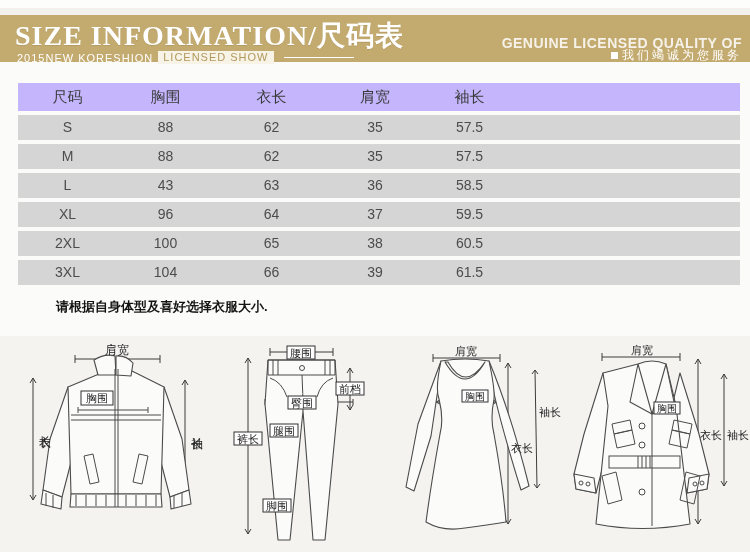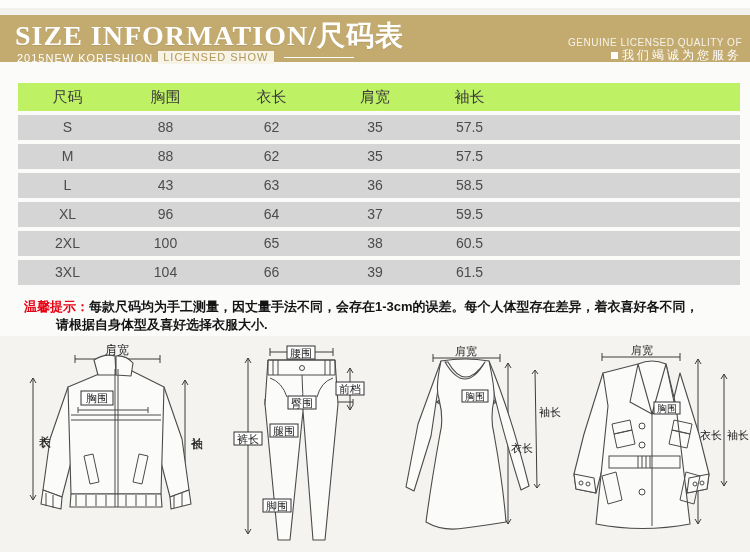--- a/index.html
+++ b/index.html
@@ -13,29 +13,29 @@
   
   .band { position:absolute; left:0; top:15px; width:750px; height:47px; background:#c3aa6e; }
   .band .title { position:absolute; left:15px; top:7px; font-family:"Liberation Serif", serif;
                  font-weight:bold; font-size:28px; line-height:28px; color:#ffffff; letter-spacing:1px;
                  white-space:nowrap; text-shadow:0 1px 0 rgba(0,0,0,0.08); }
   .band .subrow { position:absolute; left:17px; top:36px; display:flex; align-items:center; gap:5px;
                   color:#ffffff; font-size:11px; letter-spacing:1px; white-space:nowrap; }
   .band .badge { background:#f7f3e6; color:#b2985a; padding:0 5px; line-height:13px; font-size:11px; }
   .band .dash { display:inline-block; width:70px; height:1px; background:#ffffff; margin-left:5px; }
   .band .service { position:absolute; right:8px; top:23px; text-align:right; color:#ffffff; }
-  .band .service .en { font-size:10px; letter-spacing:0.5px; opacity:0.85; line-height:10px; }
+  .band .service .en { font-size:14px; letter-spacing:0.5px; opacity:0.85; line-height:10px;font-weight:bold; }
   .band .service .cn { font-size:12px; letter-spacing:3px; line-height:15px; display:flex;
                        align-items:center; justify-content:flex-end; gap:4px; }
   .band .service .sq { display:inline-block; width:7px; height:7px; background:#ffffff; }
 
   
   .tablewrap { position:absolute; left:18px; top:83px; width:722px; }
   .trow { display:grid; grid-template-columns:99px 97px 115px 92px 97px 1fr; text-align:center; }
-  .trow.head { background:#bef264; height:28px; line-height:28px; font-size:15px; color:#3c3c3c; }
+  .trow.head { background:#c4b5fd; height:28px; line-height:28px; font-size:15px; color:#3c3c3c; }
   .trow.data { background:#d5d5d5; height:25px; line-height:25px; font-size:14px; color:#4c4c4c; margin-top:4px; }
 
   
   .tip { position:absolute; left:24px; top:298px; width:700px; font-size:13px; font-weight:bold;
          color:#141414; line-height:18px; }
   .tip .red { color:#e60012; }
   .tip .l2 { margin-left:32px; }
 
   
   .diag-bg { position:absolute; left:0; top:336px; width:750px; height:216px; background:#f4f3f0; }
@@ -120,21 +120,20 @@
       <div>3XL</div>
       <div>104</div>
       <div>66</div>
       <div>39</div>
       <div>61.5</div>
       <div></div>
     </div>
   </div>
 
   <div class="tip">
-    <div><span class="red">温馨提示：</span><span>每款尺码均为手工测量，因丈量手法不同，会存在1-3cm的误差。每个人体型存在差异，着衣喜好各不同，</span></div>
     <div class="l2">请根据自身体型及喜好选择衣服大小.</div>
   </div>
 
   <div class="diag-bg"></div>
 
   <div class="fig" style="left:14px; top:344px;">
     <svg width="200" height="203" viewBox="0 0 200 203">
       <g stroke="#3c3c3c" stroke-width="1" fill="none">
         <path d="M61,15 H146 M61,11 V19 M146,11 V19"></path>
         <path d="M19,34 V156 M19,34 l-3,5 M19,34 l3,5 M19,156 l-3,-5 M19,156 l3,-5"></path>

